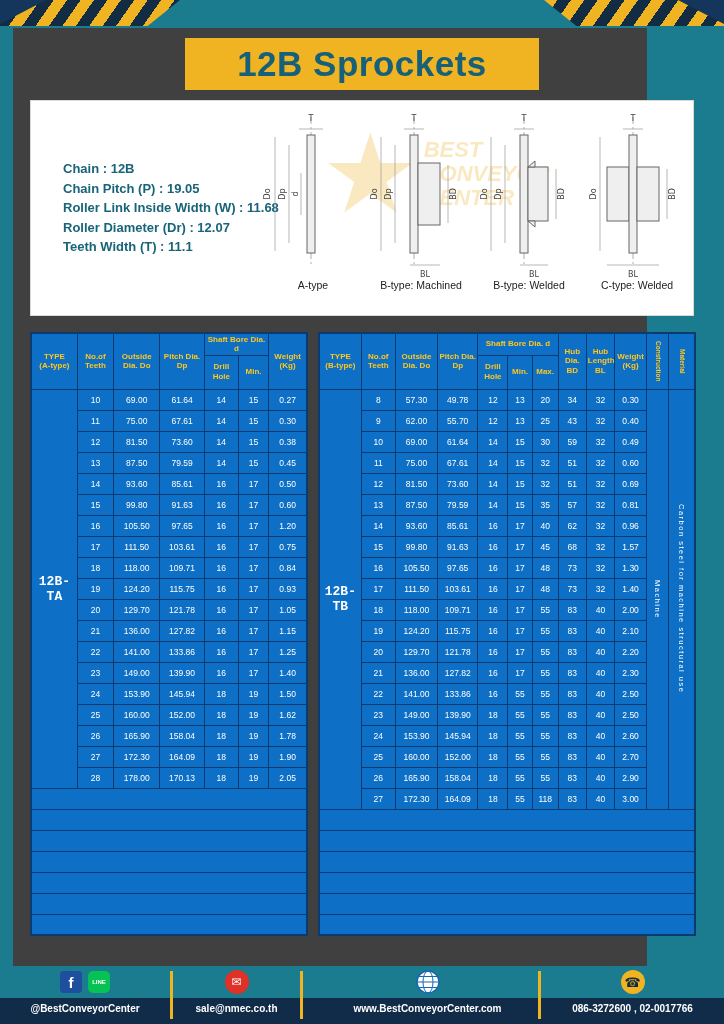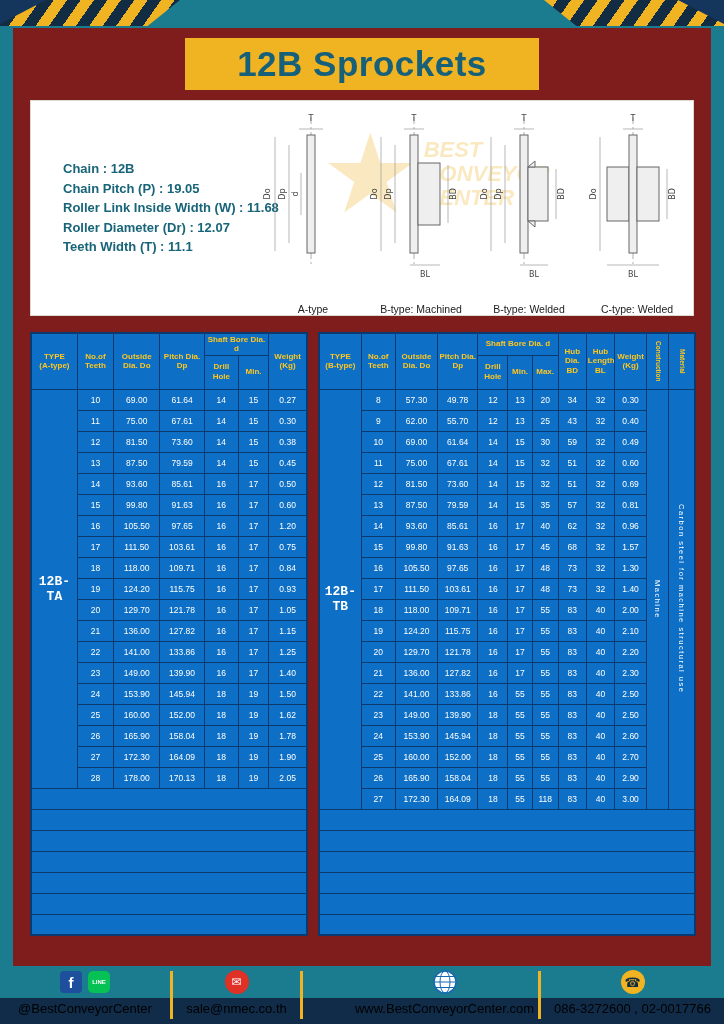--- a/index.html
+++ b/index.html
@@ -14,21 +14,21 @@
   
   .hazard { position:absolute; top:0; height:26px;
     background:repeating-linear-gradient(125deg, #f0b322 0 11px, #122c44 11px 22px); }
   .hazard-left  { left:0;  width:180px; clip-path:polygon(0 0,100% 0,82% 100%,0 100%); }
   .hazard-right { right:0; width:180px; clip-path:polygon(0 0,100% 0,100% 100%,18% 100%); }
   .corner { position:absolute; top:0; width:0; height:0; }
   .corner-l { left:0;  border-top:24px solid #14365c; border-right:46px solid transparent; }
   .corner-r { right:0; border-top:24px solid #14365c; border-left:46px solid transparent; }
 
   
-  .sheet { position:absolute; left:13px; top:28px; width:698px; height:938px; background:#7f1d1d; }
+  .sheet { position:absolute; left:13px; top:28px; width:634px; height:938px; background:#404040; }
 
   .banner { position:absolute; left:172px; top:10px; width:354px; height:52px;
     background:#f0b322; display:flex; align-items:center; justify-content:center; }
   .banner-title { font-size:35px; font-weight:bold; color:#16607a; letter-spacing:0.5px; }
 
   
   .specbox { position:absolute; left:17px; top:72px; width:664px; height:216px;
     background:#ffffff; border:1px solid #ddd9d0; }
   .specs { position:absolute; left:32px; top:58px; }
   .spec-line { font-size:13px; font-weight:bold; color:#186579; line-height:19.5px; white-space:nowrap; }
@@ -39,21 +39,21 @@
   .wm-text { display:flex; flex-direction:column; margin-left:4px; }
   .wm-text span { font-size:22px; font-weight:bold; font-style:italic; color:#f0b322; line-height:24px; }
 
   .diagrams { position:absolute; left:228px; top:6px; width:432px; height:176px;
     display:flex; justify-content:space-between; }
   .diagram { width:104px; height:176px; }
   .cl    { stroke:#9a9a9a; stroke-width:0.8; stroke-dasharray:7 3 2 3; }
   .plate { fill:#efefef; stroke:#666; stroke-width:1; }
   .dim   { stroke:#9a9a9a; stroke-width:0.7; }
   .dim-label { font-size:8px; fill:#444; font-family:"DejaVu Sans", sans-serif; }
-  .dcaptions { position:absolute; left:228px; bottom:0; width:432px; display:flex; }
+  .dcaptions { position:absolute; left:228px; bottom:24px; width:432px; display:flex; }
   .dcaption { flex:1; text-align:center; font-size:10.5px; color:#222; }
 
   
   table { border-collapse:collapse; table-layout:fixed; position:absolute;
     background:#0d6fc5; border:2px solid #0b3a70; }
   th, td { border:1px solid #0b3a70; text-align:center; vertical-align:middle;
     padding:0 1px; overflow:hidden; }
   th { color:#ffc71f; font-weight:bold; font-size:8px; line-height:1.2; }
   td { color:#ffffff; font-size:8.5px; height:21px; }
   .h-shaft { height:22px; }
@@ -64,21 +64,21 @@
   #table-a { left:17px;  top:304px; width:278px; }
   #table-b { left:305px; top:304px; width:378px; }
 
   
   .footer { position:absolute; left:0; top:966px; width:724px; height:58px; background:#1b7b8f; }
   .f-navy { position:absolute; left:0; bottom:0; width:100%; height:26px; background:#102c49; }
   .f-sep  { position:absolute; top:5px; bottom:5px; width:3px; background:#f0b322; z-index:3; }
   .f-sec  { position:absolute; top:2px; bottom:0; display:flex; flex-direction:column;
     align-items:center; z-index:2; }
   .f-icons { height:28px; display:flex; gap:6px; align-items:center; }
-  .f-text  { height:26px; line-height:25px; color:#000000; font-weight:normal; font-size:13px; white-space:nowrap; }
+  .f-text  { height:26px; line-height:25px; color:#ffffff; font-weight:bold; font-size:10px; white-space:nowrap; }
   .icon-fb { width:22px; height:22px; background:#1d4f9c; border-radius:4px; color:#fff;
     font-weight:bold; font-size:15px; display:flex; align-items:center; justify-content:center; }
   .icon-line { width:22px; height:22px; background:#06c153; border-radius:5px; color:#fff;
     font-weight:bold; font-size:6px; display:flex; align-items:center; justify-content:center; }
   .icon-mail { width:24px; height:24px; background:#e03127; border-radius:50%; color:#fff;
     font-size:12px; display:flex; align-items:center; justify-content:center; }
   .icon-phone { width:24px; height:24px; background:#f0b322; border-radius:50%; color:#122c44;
     font-size:13px; display:flex; align-items:center; justify-content:center; }
 </style>
 </head>
@@ -689,21 +689,21 @@
 
   <div class="f-sec" style="left:173px; width:127px;">
     <div class="f-icons">
       <span class="icon-mail">✉</span>
     </div>
     <div class="f-text">sale@nmec.co.th</div>
   </div>
 
   <div class="f-sep" style="left:300px;"></div>
 
-  <div class="f-sec" style="left:305px; width:279px;">
+  <div class="f-sec" style="left:288px; width:279px;">
     <div class="f-icons">
       <svg width="24" height="24" viewBox="0 0 24 24">
         <circle cx="12" cy="12" r="11" fill="#ffffff" stroke="#1668b3" stroke-width="1.5"></circle>
         <ellipse cx="12" cy="12" rx="5" ry="11" fill="none" stroke="#1668b3" stroke-width="1"></ellipse>
         <line x1="1" y1="12" x2="23" y2="12" stroke="#1668b3" stroke-width="1"></line>
         <line x1="2.5" y1="6.5" x2="21.5" y2="6.5" stroke="#1668b3" stroke-width="1"></line>
         <line x1="2.5" y1="17.5" x2="21.5" y2="17.5" stroke="#1668b3" stroke-width="1"></line>
       </svg>
     </div>
     <div class="f-text">www.BestConveyorCenter.com</div>

